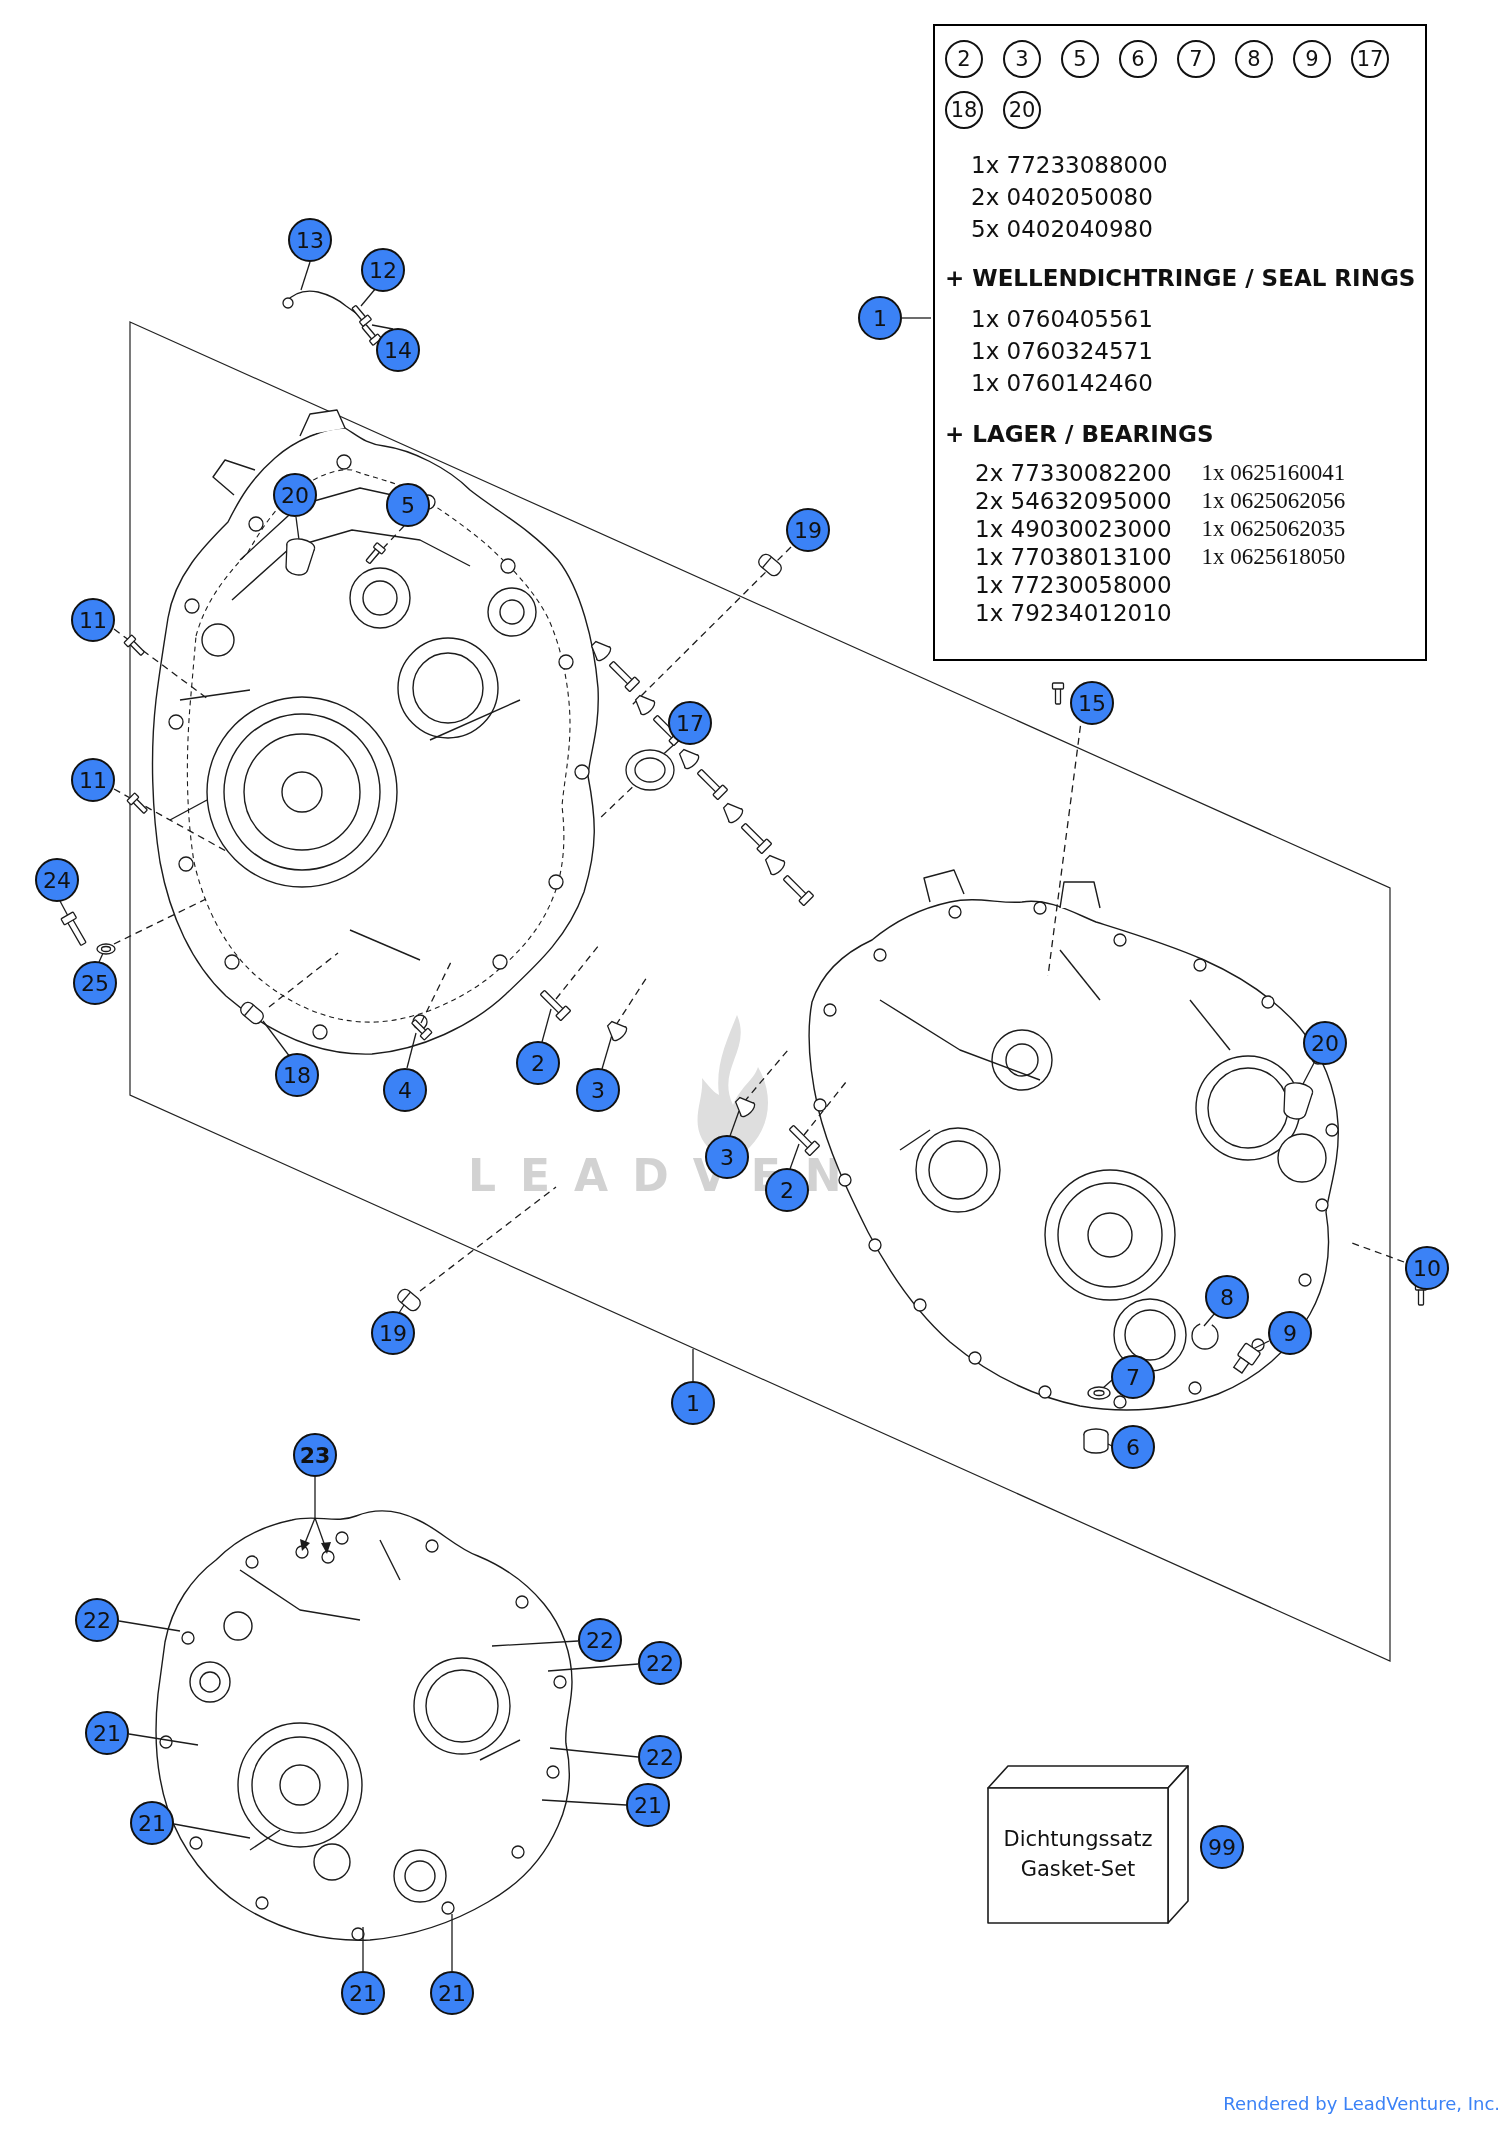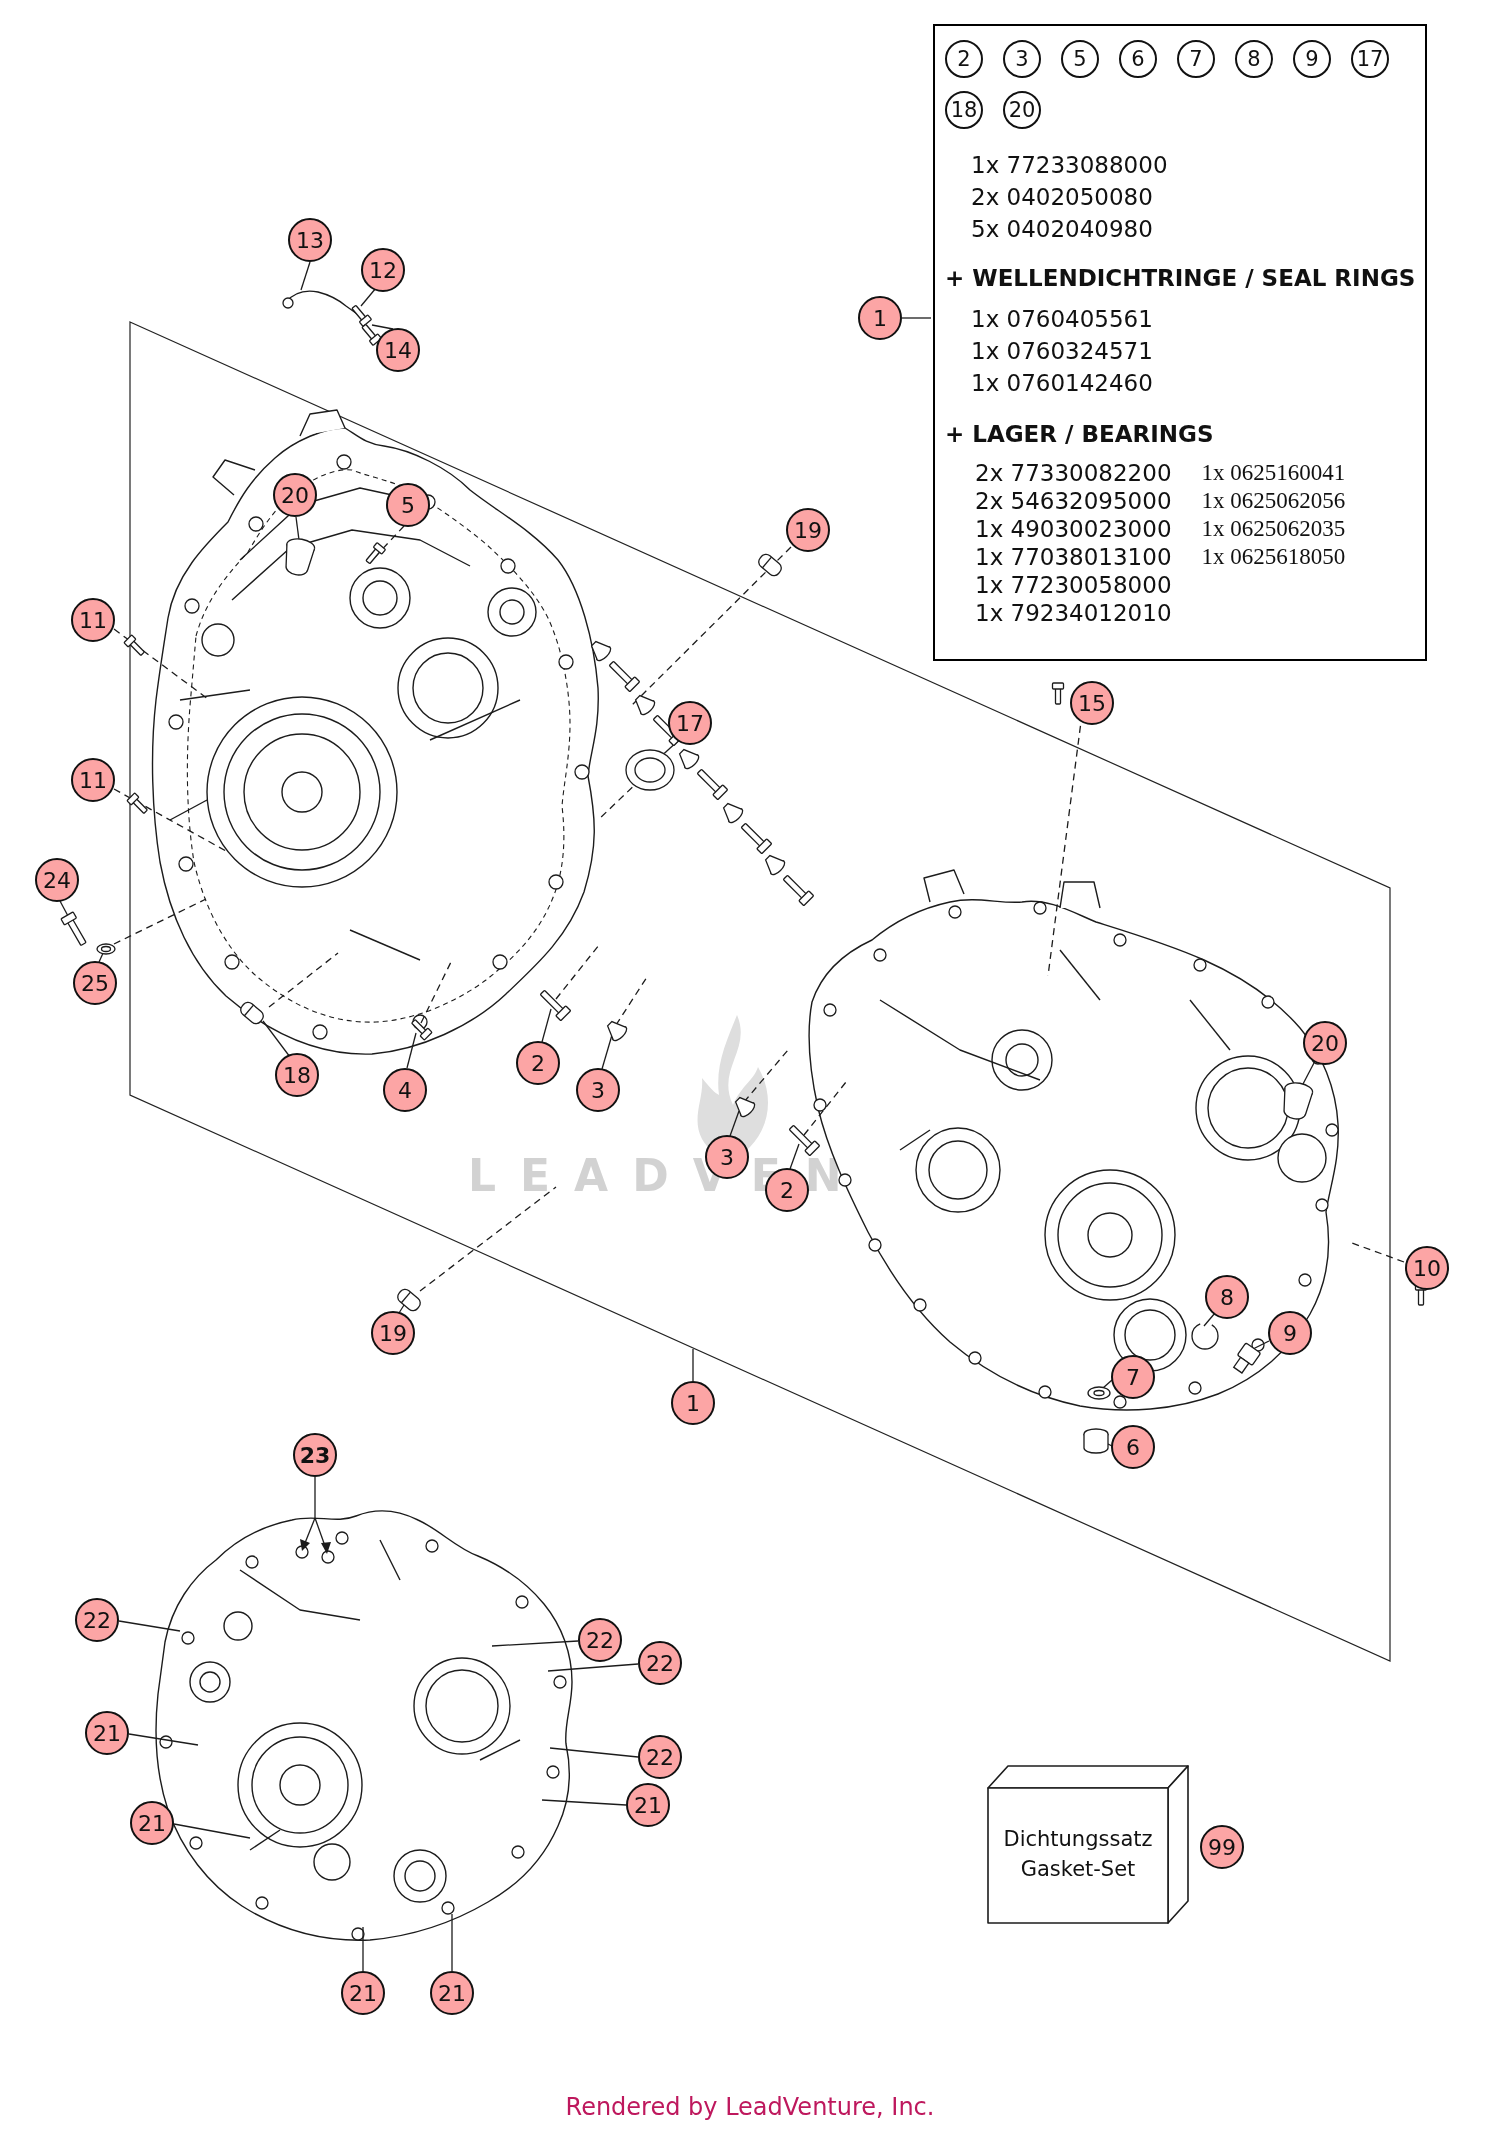--- a/index.html
+++ b/index.html
@@ -10,21 +10,21 @@
   #watermark-text {
     position:absolute; left:468px; top:1150px; z-index:1;
     font-size:44px; letter-spacing:24px; color:#d2d2d2; font-weight:bold;
     white-space:nowrap;
   }
   #art { position:absolute; left:0; top:0; z-index:2; }
 
   #callout-layer { position:absolute; left:0; top:0; width:100%; height:100%; z-index:4; pointer-events:none; }
   .callout {
     position:absolute; width:44px; height:44px; border:2.5px solid #111; border-radius:50%;
-    background:#fca5a5; display:flex; align-items:center; justify-content:center;
+    background:#3b82f6; display:flex; align-items:center; justify-content:center;
     font-size:22px; color:#111; transform:translate(-50%,-50%); pointer-events:auto;
   }
 
   #info-box {
     position:absolute; left:933px; top:24px; width:494px; height:637px; z-index:3;
     border:2px solid #000; background:#fff; padding-top:14px; font-size:23px;
   }
   .mini-row { display:flex; gap:20px; margin-left:10px; }
   .mini-row.second { margin-top:13px; }
   .mini {
@@ -38,21 +38,21 @@
   .two-col { display:flex; margin:12px 0 0 40px; line-height:28px; }
   .two-col .colB { margin-left:30px;font-family:Liberation Serif, serif; }
 
   #gasket-text {
     position:absolute; left:988px; top:1824px; width:180px; z-index:3;
     text-align:center; font-size:21px; line-height:30px;
   }
 
   #footer {
     position:absolute; left:0; right:0; top:2093px; z-index:3;
-    text-align:center; font-size:24px; color:#be185d;
+    text-align:right; font-size:18px; color:#3b82f6;
   }
 </style>
 </head>
 <body>
 
 <div id="canvas">
 
   <div id="watermark-text">LEADVENTURE</div>
 
   <svg id="art" width="1500" height="2145" viewBox="0 0 1500 2145">

